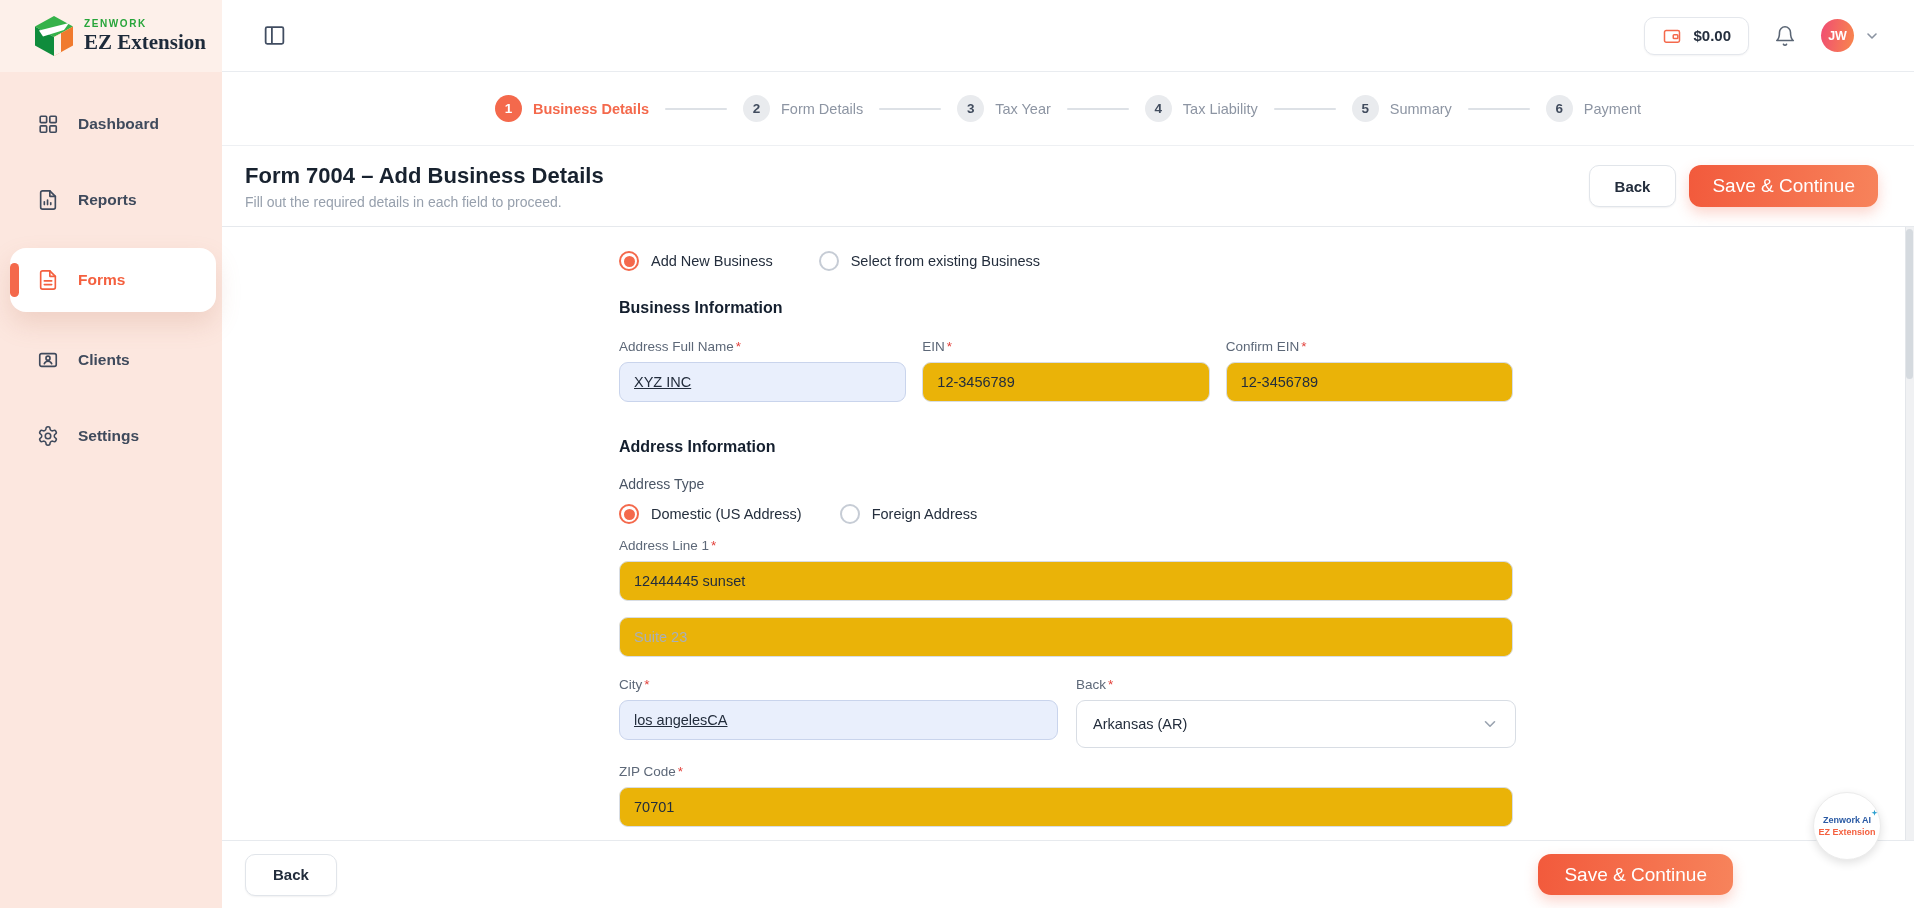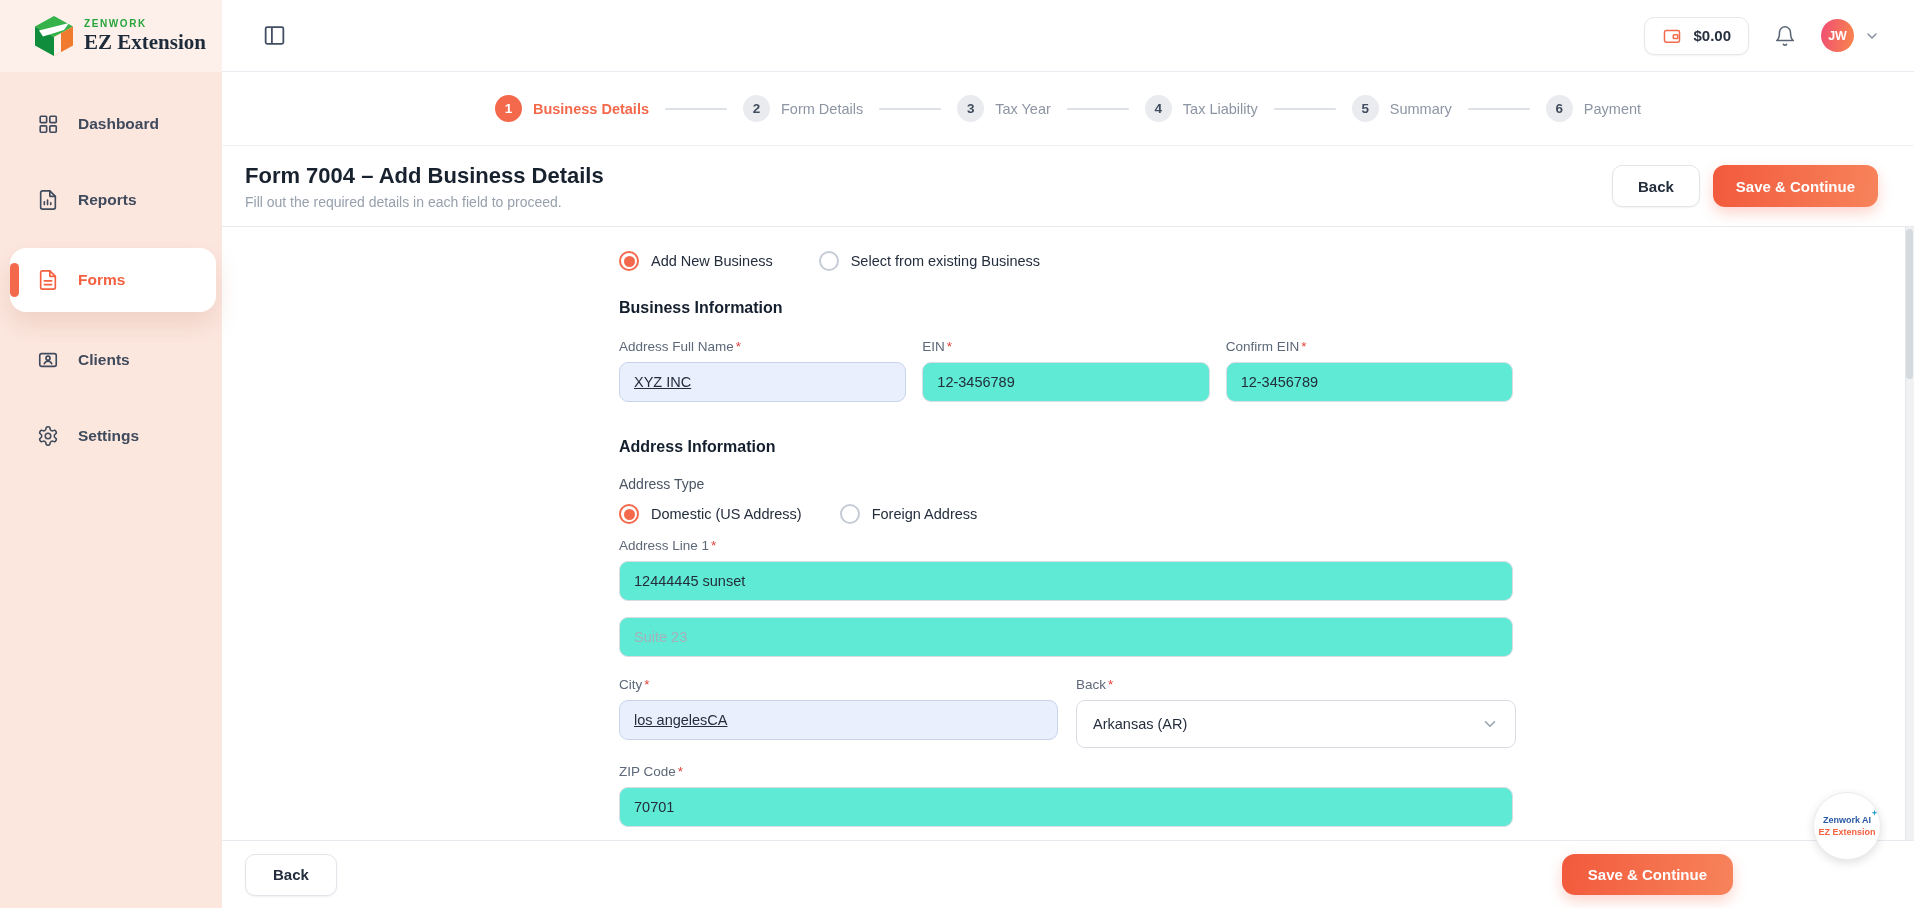--- a/index.html
+++ b/index.html
@@ -37,38 +37,38 @@
   .step.active .step-num { background:#f4694c; color:#fff; }
   .step.active .step-label { color:#f4694c; font-weight:600; }
   .step-line { width:62px; height:2px; background:#dde1e6; border-radius:1px; margin:0 16px; }
 
   
   .page-header { position:absolute; left:222px; top:146px; width:1692px; height:81px; background:#fff; border-bottom:1px solid #e6e9ed; display:flex; align-items:center; justify-content:space-between; padding:0 36px 0 23px; }
   .page-title { font-size:22px; font-weight:700; color:#18222f; }
   .page-subtitle { font-size:14px; color:#97a0ad; margin-top:5px; }
   .header-actions { display:flex; align-items:center; gap:13px; }
   .btn-back { height:42px; padding:0 25px; border-radius:10px; border:1px solid #e1e5ea; background:#fff; font-family:inherit; font-size:15px; font-weight:600; color:#232d3c; box-shadow:0 1px 2px rgba(16,24,40,.06); cursor:pointer; }
-  .btn-primary { height:42px; padding:0 23px; border-radius:12px; border:none; background:linear-gradient(95deg,#f25a3c 0%,#f7835b 100%); font-family:inherit; color:#fff; font-size:15px; font-weight:700; box-shadow:0 6px 14px rgba(244,105,76,.28); cursor:pointer; }
+  .btn-primary { height:42px; padding:0 23px; border-radius:12px; border:none; background:linear-gradient(95deg,#f25a3c 0%,#f7835b 100%); font-family:inherit; color:#fff; font-size:19px; font-weight:400; box-shadow:0 6px 14px rgba(244,105,76,.28); cursor:pointer; }
 
   
   .content { position:absolute; left:222px; top:227px; width:1692px; height:613px; background:#fff; overflow:hidden; }
   .form-wrap { margin-left:397px; width:894px; padding-top:24px; }
   .radio-row { display:flex; align-items:center; gap:46px; }
   .radio-opt { display:flex; align-items:center; gap:12px; font-size:14.5px; color:#242e3d; font-weight:500; cursor:pointer; }
   .radio { width:20px; height:20px; border-radius:50%; border:2px solid #c6ccd5; background:#fff; flex:0 0 auto; }
   .radio.selected { border-color:#f4694c; position:relative; }
   .radio.selected::after { content:""; position:absolute; inset:2.5px; border-radius:50%; background:#f4694c; }
   .sec-h { font-size:16px; font-weight:700; color:#141f2e; }
   .sec-business { margin-top:28px; }
   .sec-address { margin-top:36px; }
   .grid-3 { margin-top:22px; display:grid; grid-template-columns:repeat(3,1fr); gap:16px; }
   .grid-2 { margin-top:20px; display:grid; grid-template-columns:439px 440px; gap:18px; align-items:start; }
   .flabel { font-size:13.5px; color:#5d6878; font-weight:500; margin-bottom:8px; }
   .req { color:#e2403a; margin-left:2px; }
-  .input { width:100%; height:40px; border:1px solid #d8dde4; border-radius:9px; padding:0 14px; font-family:inherit; font-size:14.5px; color:#232d3c; background:#5eead4; outline:none; }
+  .input { width:100%; height:40px; border:1px solid #d8dde4; border-radius:9px; padding:0 14px; font-family:inherit; font-size:14.5px; color:#232d3c; background:#eab308; outline:none; }
   .input::placeholder { color:#a7afbb; }
   .input.autofill { background:#e9effc; border-color:#c9d4ec;text-decoration:underline; }
   .select { height:48px; border:1px solid #d8dde4; border-radius:9px; background:#fff; display:flex; align-items:center; justify-content:space-between; padding:0 16px; font-size:14.5px; color:#232d3c; cursor:pointer; }
   .addr-type-label { margin-top:20px; font-size:14px; color:#4a5565; font-weight:500; }
   .radio-row-2 { margin-top:12px; gap:38px; }
   .fgroup-line1 { margin-top:14px; }
   .fgroup-line2 { margin-top:16px; }
   .fgroup-zip { margin-top:16px; }
 
   

